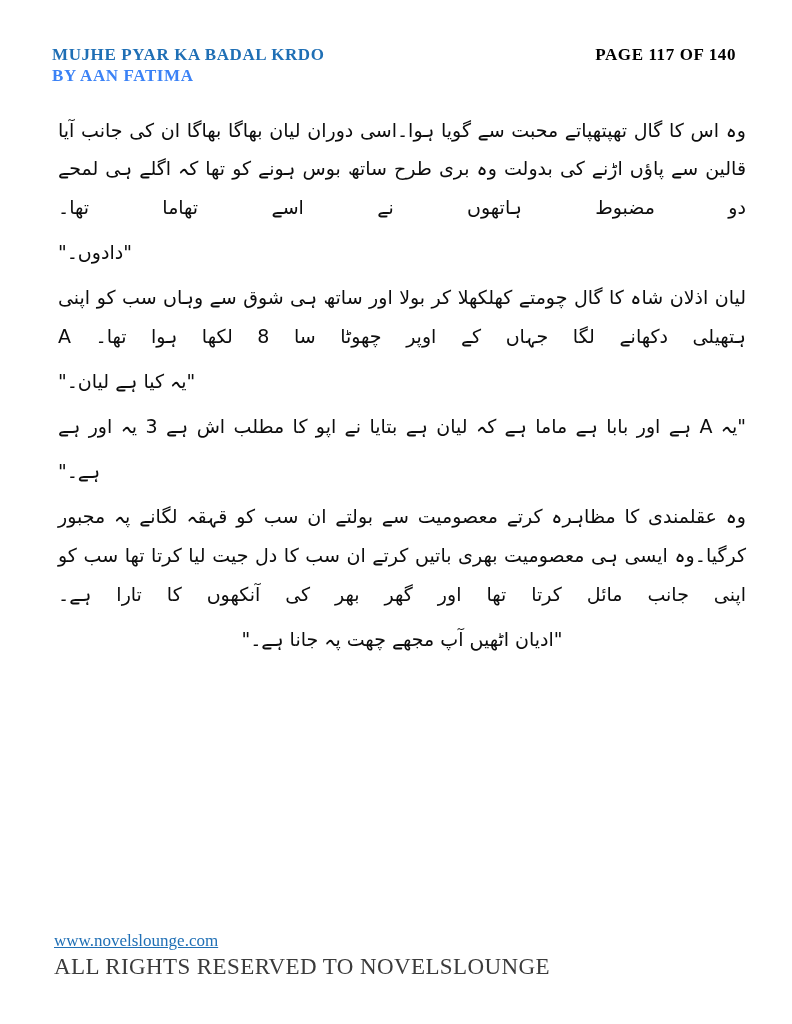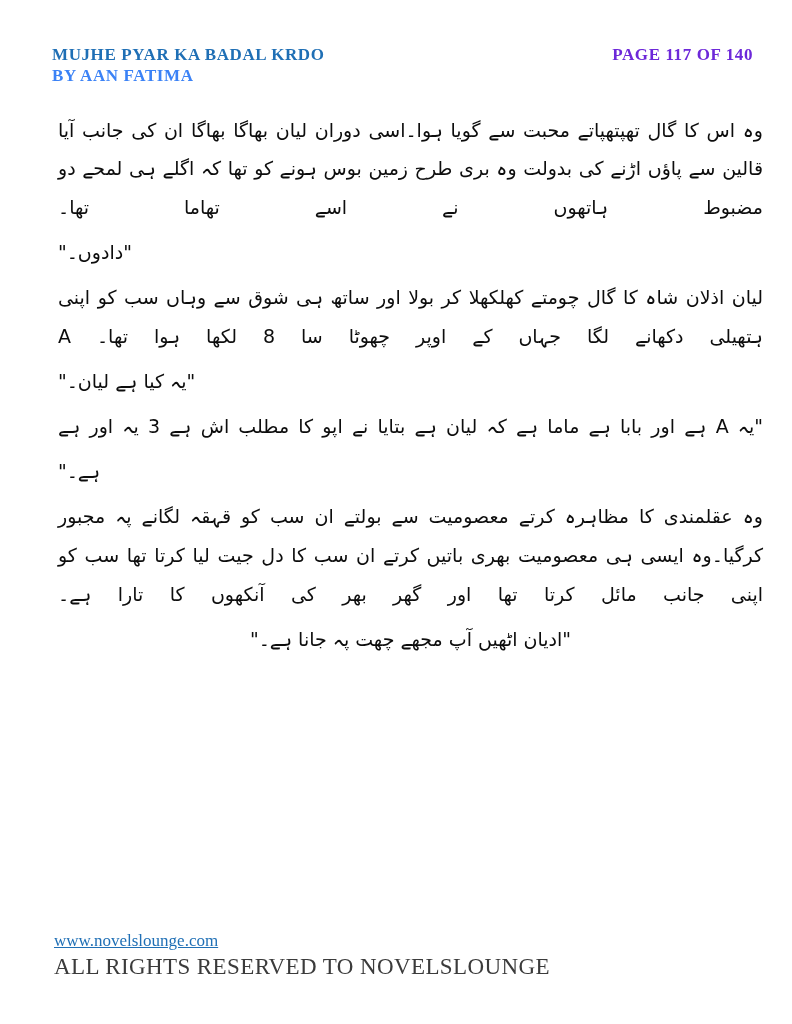--- a/index.html
+++ b/index.html
@@ -13,21 +13,21 @@
     font-family: "Liberation Serif", serif;
     position: relative;
     overflow: hidden;
   }
   .page {
     position: relative;
     width: 792px;
     height: 1024px;
     box-sizing: border-box;
     background: #ffffff;
-    padding: 44px 23px 0 52px;
+    padding: 44px 40px 0 52px;
   }
   
   .header {
     display: flex;
     align-items: flex-start;
     justify-content: space-between;
     color: #1f6fb5;
     font-family: "Liberation Serif", serif;
     font-weight: bold;
     letter-spacing: 0.6px;
@@ -42,21 +42,21 @@
     color: #1f6fb5;
     white-space: nowrap;
   }
   .book-author {
     font-size: 17px;
     color: #3b82f6;
     white-space: nowrap;
   }
   .page-indicator {
     font-size: 17px;
-    color: #6d28d9;
+    color: #000000;
     white-space: nowrap;
     padding-top: 1px;
     padding-right: 16px;
   }
   
   .content {
     margin-top: 24px;
     direction: rtl;
     text-align: justify;
     text-align-last: justify;
@@ -109,21 +109,21 @@
 
   <div class="header">
     <div class="header-left">
       <div class="book-title">MUJHE PYAR KA BADAL KRDO</div>
       <div class="book-author">BY AAN FATIMA</div>
     </div>
     <div class="page-indicator">PAGE 117 OF 140</div>
   </div>
 
   <div class="content">
-    <p class="para">وہ اس کا گال تھپتھپاتے محبت سے گویا ہوا۔اسی دوران لیان بھاگا بھاگا ان کی جانب آیا قالین سے پاؤں اڑنے کی بدولت وہ بری طرح زمین بوس ہونے کو تھا کہ اگلے ہی لمحے دو مضبوط ہاتھوں نے اسے تھاما تھا۔</p>
+    <p class="para">وہ اس کا گال تھپتھپاتے محبت سے گویا ہوا۔اسی دوران لیان بھاگا بھاگا ان کی جانب آیا قالین سے پاؤں اڑنے کی بدولت وہ بری طرح ساتھ بوس ہونے کو تھا کہ اگلے ہی لمحے دو مضبوط ہاتھوں نے اسے تھاما تھا۔</p>
     <p class="para left-last">"دادوں۔"</p>
     <p class="para">لیان اذلان شاہ کا گال چومتے کھلکھلا کر بولا اور ساتھ ہی شوق سے وہاں سب کو اپنی ہتھیلی دکھانے لگا جہاں کے اوپر چھوٹا سا 8 لکھا ہوا تھا۔ A</p>
     <p class="para left-last">"یہ کیا ہے لیان۔"</p>
     <p class="para">"یہ A ہے اور بابا ہے ماما ہے کہ لیان ہے بتایا نے اپو کا مطلب اش ہے 3 یہ اور ہے</p>
     <p class="para left-last">ہے۔"</p>
     <p class="para">وہ عقلمندی کا مظاہرہ کرتے معصومیت سے بولتے ان سب کو قہقہ لگانے پہ مجبور کرگیا۔وہ ایسی ہی معصومیت بھری باتیں کرتے ان سب کا دل جیت لیا کرتا تھا سب کو اپنی جانب مائل کرتا تھا اور گھر بھر کی آنکھوں کا تارا ہے۔</p>
     <p class="para center-last">"ادیان اٹھیں آپ مجھے چھت پہ جانا ہے۔"</p>
   </div>
 
   <div class="footer">

